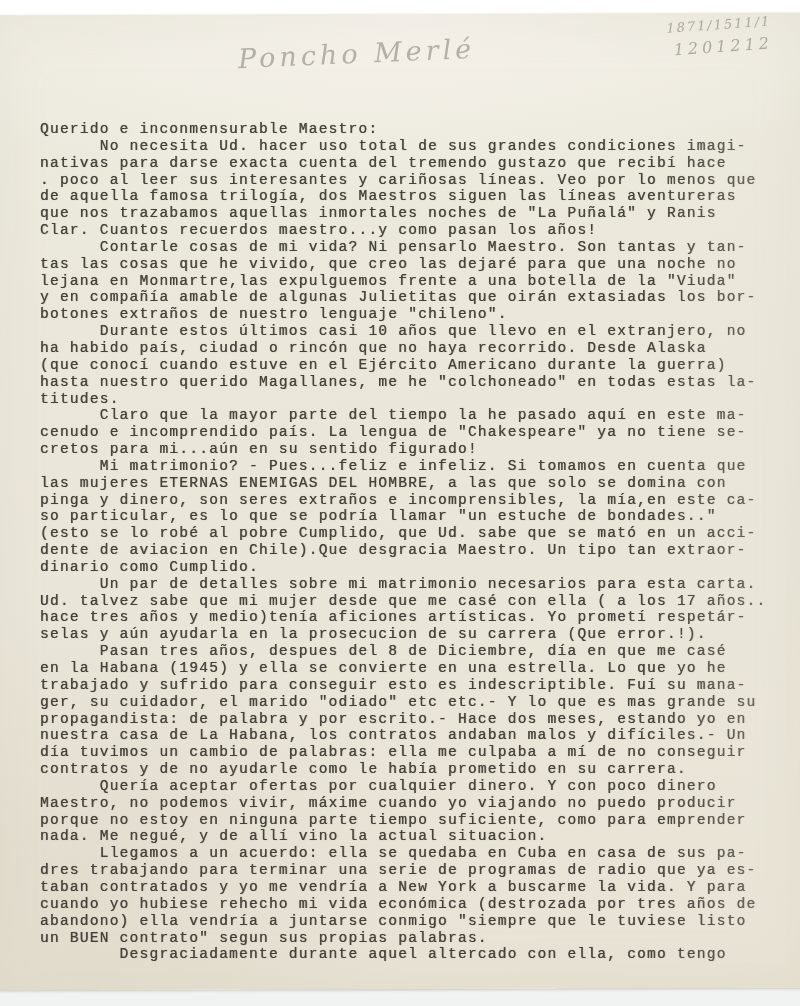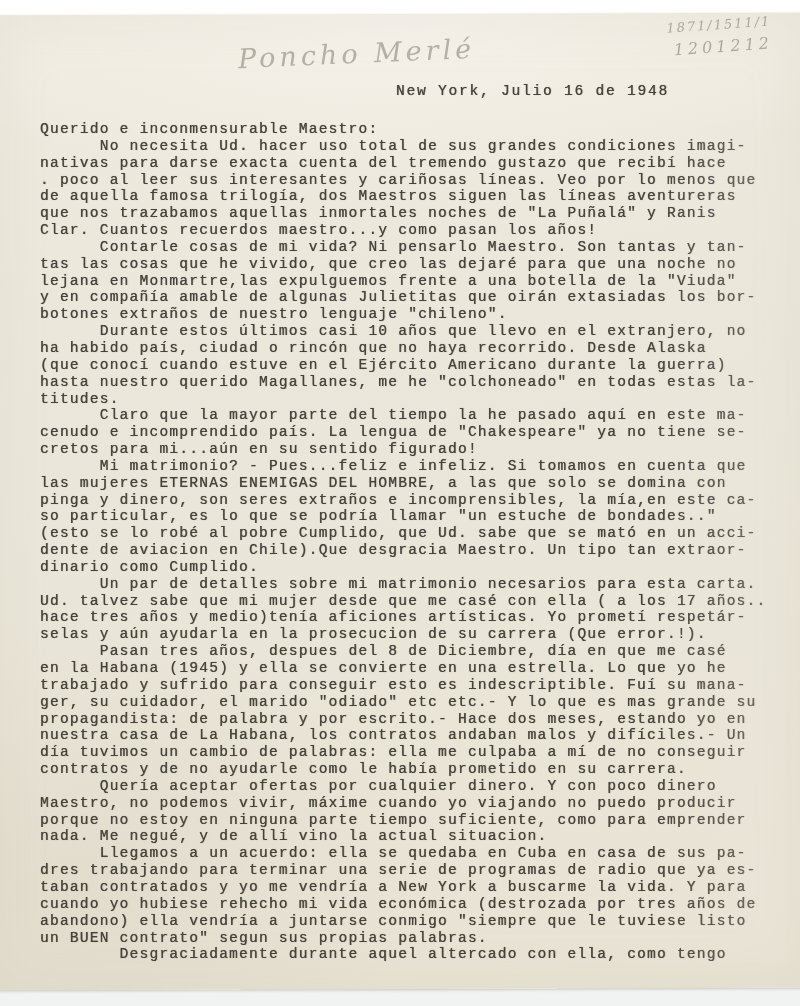--- a/index.html
+++ b/index.html
@@ -88,16 +88,15 @@
 <div class="scan-stage">
   <div class="paper"></div>
 
   <div class="pencil-name">Poncho Merlé</div>
 
   <div class="pencil-codes">
     <div class="code-line-1">1871/1511/1</div>
     <div class="code-line-2">1201212</div>
   </div>
 
-  <div class="typewriter date-line">New York, Julio 16 de 1948</div>
 
   <div class="typewriter letter-body" id="letter-body"><div class="letter-line">Querido e inconmensurable Maestro:</div><div class="letter-line">      No necesita Ud. hacer uso total de sus grandes condiciones imagi-</div><div class="letter-line">nativas para darse exacta cuenta del tremendo gustazo que recibí hace</div><div class="letter-line">. poco al leer sus interesantes y cariñosas líneas. Veo por lo menos que</div><div class="letter-line">de aquella famosa trilogía, dos Maestros siguen las líneas aventureras</div><div class="letter-line">que nos trazabamos aquellas inmortales noches de "La Puñalá" y Ranis</div><div class="letter-line">Clar. Cuantos recuerdos maestro...y como pasan los años!</div><div class="letter-line">      Contarle cosas de mi vida? Ni pensarlo Maestro. Son tantas y tan-</div><div class="letter-line">tas las cosas que he vivido, que creo las dejaré para que una noche no</div><div class="letter-line">lejana en Monmartre,las expulguemos frente a una botella de la "Viuda"</div><div class="letter-line">y en compañía amable de algunas Julietitas que oirán extasiadas los bor-</div><div class="letter-line">botones extraños de nuestro lenguaje "chileno".</div><div class="letter-line">      Durante estos últimos casi 10 años que llevo en el extranjero, no</div><div class="letter-line">ha habido país, ciudad o rincón que no haya recorrido. Desde Alaska</div><div class="letter-line">(que conocí cuando estuve en el Ejército Americano durante la guerra)</div><div class="letter-line">hasta nuestro querido Magallanes, me he "colchoneado" en todas estas la-</div><div class="letter-line">titudes.</div><div class="letter-line">      Claro que la mayor parte del tiempo la he pasado aquí en este ma-</div><div class="letter-line">cenudo e incomprendido país. La lengua de "Chakespeare" ya no tiene se-</div><div class="letter-line">cretos para mi...aún en su sentido figurado!</div><div class="letter-line">      Mi matrimonio? - Pues...feliz e infeliz. Si tomamos en cuenta que</div><div class="letter-line">las mujeres ETERNAS ENEMIGAS DEL HOMBRE, a las que solo se domina con</div><div class="letter-line">pinga y dinero, son seres extraños e incomprensibles, la mía,en este ca-</div><div class="letter-line">so particular, es lo que se podría llamar "un estuche de bondades.."</div><div class="letter-line">(esto se lo robé al pobre Cumplido, que Ud. sabe que se mató en un acci-</div><div class="letter-line">dente de aviacion en Chile).Que desgracia Maestro. Un tipo tan extraor-</div><div class="letter-line">dinario como Cumplido.</div><div class="letter-line">      Un par de detalles sobre mi matrimonio necesarios para esta carta.</div><div class="letter-line">Ud. talvez sabe que mi mujer desde que me casé con ella ( a los 17 años..</div><div class="letter-line">hace tres años y medio)tenía aficiones artísticas. Yo prometí respetár-</div><div class="letter-line">selas y aún ayudarla en la prosecucion de su carrera (Que error.!).</div><div class="letter-line">      Pasan tres años, despues del 8 de Diciembre, día en que me casé</div><div class="letter-line">en la Habana (1945) y ella se convierte en una estrella. Lo que yo he</div><div class="letter-line">trabajado y sufrido para conseguir esto es indescriptible. Fuí su mana-</div><div class="letter-line">ger, su cuidador, el marido "odiado" etc etc.- Y lo que es mas grande su</div><div class="letter-line">propagandista: de palabra y por escrito.- Hace dos meses, estando yo en</div><div class="letter-line">nuestra casa de La Habana, los contratos andaban malos y difíciles.- Un</div><div class="letter-line">día tuvimos un cambio de palabras: ella me culpaba a mí de no conseguir</div><div class="letter-line">contratos y de no ayudarle como le había prometido en su carrera.</div><div class="letter-line">      Quería aceptar ofertas por cualquier dinero. Y con poco dinero</div><div class="letter-line">Maestro, no podemos vivir, máxime cuando yo viajando no puedo producir</div><div class="letter-line">porque no estoy en ninguna parte tiempo suficiente, como para emprender</div><div class="letter-line">nada. Me negué, y de allí vino la actual situacion.</div><div class="letter-line">      Llegamos a un acuerdo: ella se quedaba en Cuba en casa de sus pa-</div><div class="letter-line">dres trabajando para terminar una serie de programas de radio que ya es-</div><div class="letter-line">taban contratados y yo me vendría a New York a buscarme la vida. Y para</div><div class="letter-line">cuando yo hubiese rehecho mi vida económica (destrozada por tres años de</div><div class="letter-line">abandono) ella vendría a juntarse conmigo "siempre que le tuviese listo</div><div class="letter-line">un BUEN contrato" segun sus propias palabras.</div><div class="letter-line">        Desgraciadamente durante aquel altercado con ella, como tengo</div></div>
 </div>
 
 </body></html>

